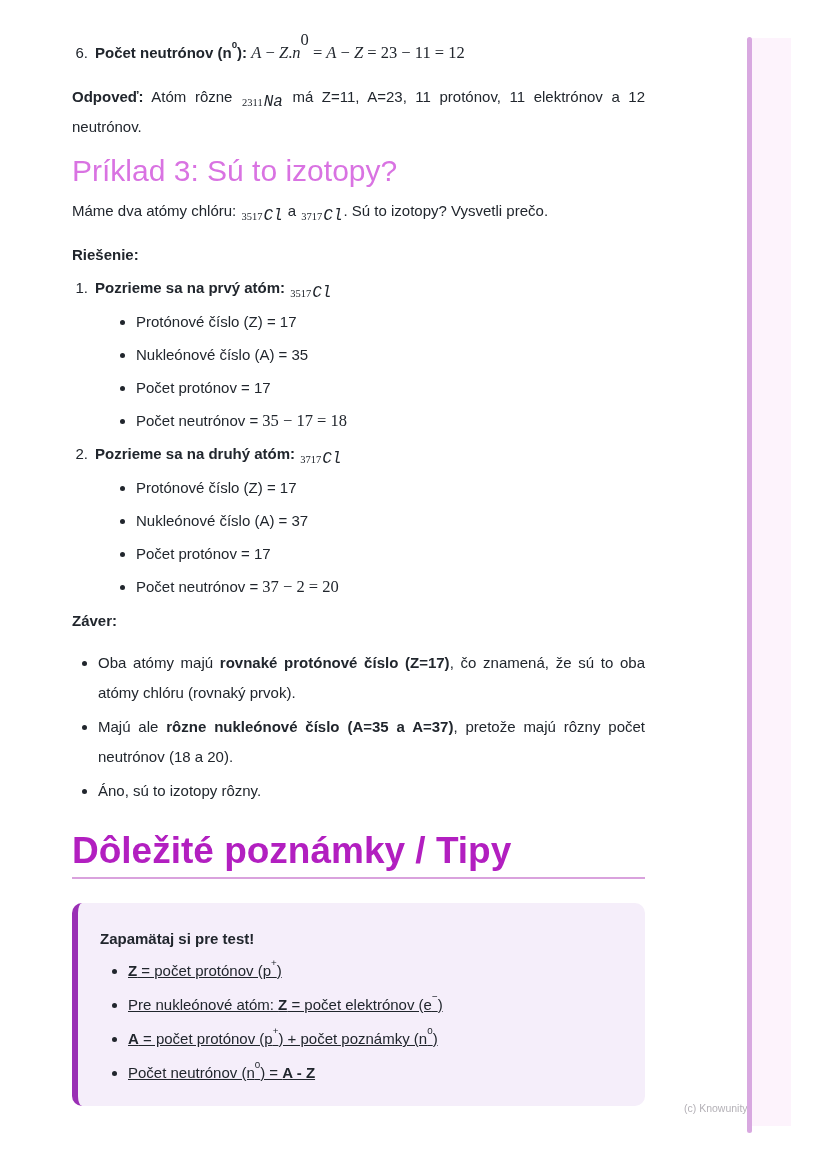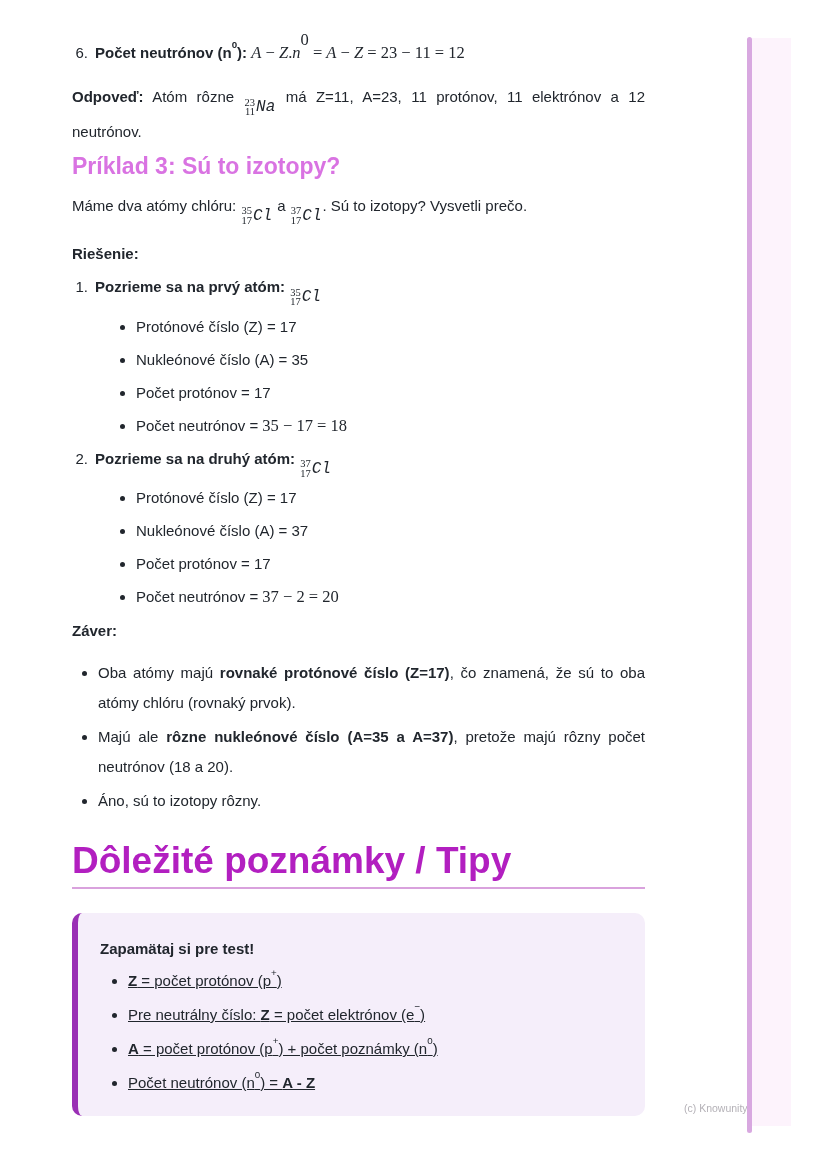--- a/index.html
+++ b/index.html
@@ -11,28 +11,28 @@
   }
   .content {
     position: absolute; left: 72px; top: 40px; width: 573px;
     font-size: 15px; line-height: 30px;
   }
   .b { font-weight: 700; }
   .mi { font-family: "Liberation Serif", serif; font-style: italic; font-size: 16.5px; }
   .mm { font-family: "Liberation Serif", serif; font-size: 16.5px; }
   sup { font-size: 0.65em; line-height: 0; position: relative; top: -0.42em; }
   .nuclide { display: inline-flex; align-items: center; vertical-align: -3.5px; margin: 0 1px; }
-  .nscripts { display: inline-flex; flex-direction: column; align-items: flex-end;
+  .nscripts { display: inline-flex; flex-direction: row; align-items: flex-end;
     font-family: "Liberation Serif", serif; font-size: 10.5px; line-height: 9.5px; margin-right: 1px; }
   .nsym { font-family: Liberation Mono, monospace; font-style: italic; font-size: 16px; line-height: 16px; }
 
   .oli { display: flex; line-height: 26px; }
   .num { flex: none; width: 16px; text-align: right; margin-right: 7px; }
   .answer { margin-top: 16px; text-align: justify; }
-  h2 { margin-top: 4px; font-size: 23px; line-height: 30px; font-weight: 700; color: var(--heading-pink, #d973e2); }
+  h2 { margin-top: 14px; font-size: 30px; line-height: 30px; font-weight: 400; color: var(--heading-pink, #d973e2); }
   .intro { margin-top: 10px; }
   .label { margin-top: 14px; font-weight: 700; }
   .step { margin-top: 4px; }
   .step + .step { margin-top: 6px; }
   .step-title { display: flex; line-height: 28px; }
   .step-bullets { list-style: disc; padding-left: 52px; margin-top: 2px; }
   .step-bullets li { line-height: 27px; margin: 6px 12px; }
   .label-zaver { margin-top: 6px; font-weight: 700; }
   .zaver-bullets { list-style: disc; padding-left: 26px; margin-top: 12px; }
   .zaver-bullets li { line-height: 30px; margin: 4px 0; text-align: justify; }
@@ -138,21 +138,21 @@
     <li><span>Áno, sú to izotopy rôzny.</span></li>
   </ul>
 
   <h1>Dôležité poznámky / Tipy</h1>
   <hr class="rule">
 
   <div class="callout">
     <p class="callout-title">Zapamätaj si pre test!</p>
     <ul class="callout-bullets">
       <li><span class="b">Z</span><span> = počet protónov (p</span><sup>+</sup><span>)</span></li>
-      <li><span>Pre neutrálny číslo: </span><span class="b">Z</span><span> = počet elektrónov (e</span><sup>−</sup><span>)</span></li>
+      <li><span>Pre nukleónové atóm: </span><span class="b">Z</span><span> = počet elektrónov (e</span><sup>−</sup><span>)</span></li>
       <li><span class="b">A</span><span> = počet protónov (p</span><sup>+</sup><span>) + počet poznámky (n</span><sup>0</sup><span>)</span></li>
       <li><span>Počet neutrónov (n</span><sup>0</sup><span>) = </span><span class="b">A - Z</span></li>
     </ul>
   </div>
 
 </div>
 
 <div class="footer">(c) Knowunity 2025</div>
 <div class="side-fill"></div>
 <div class="side-line"></div>

